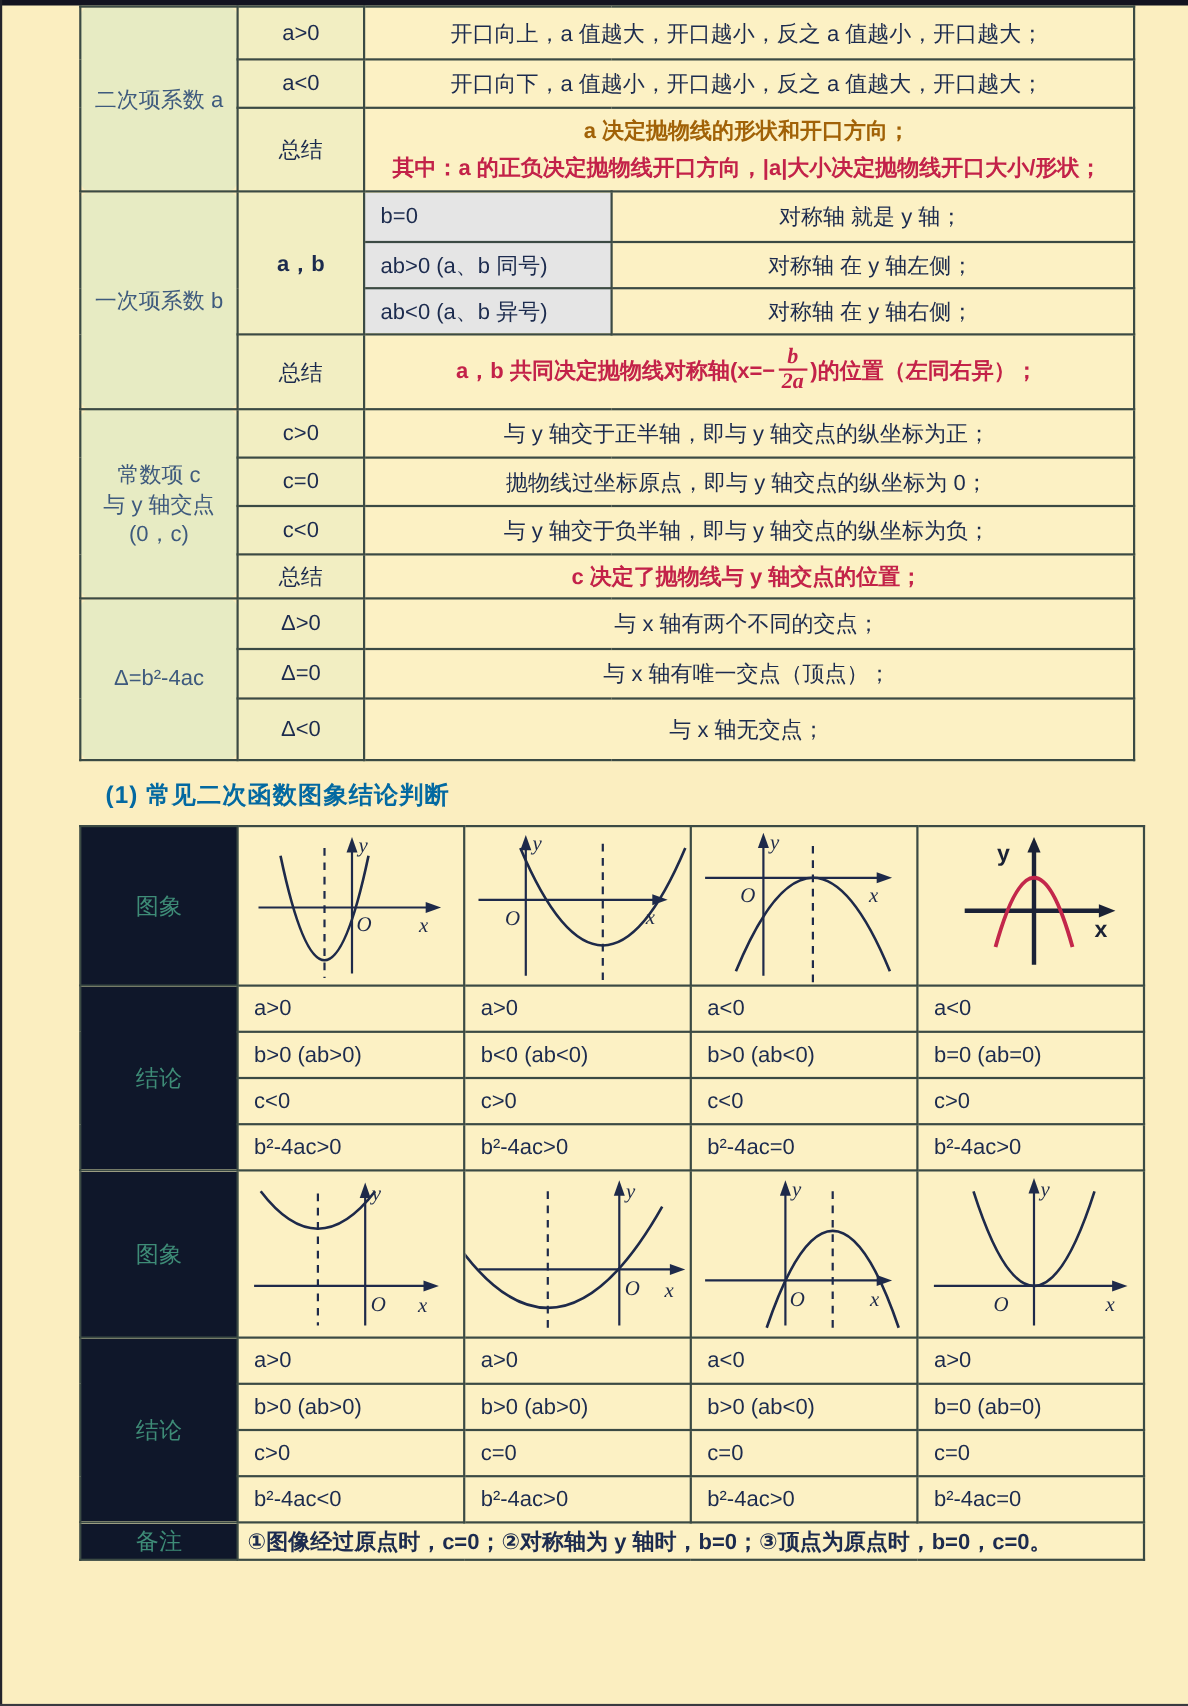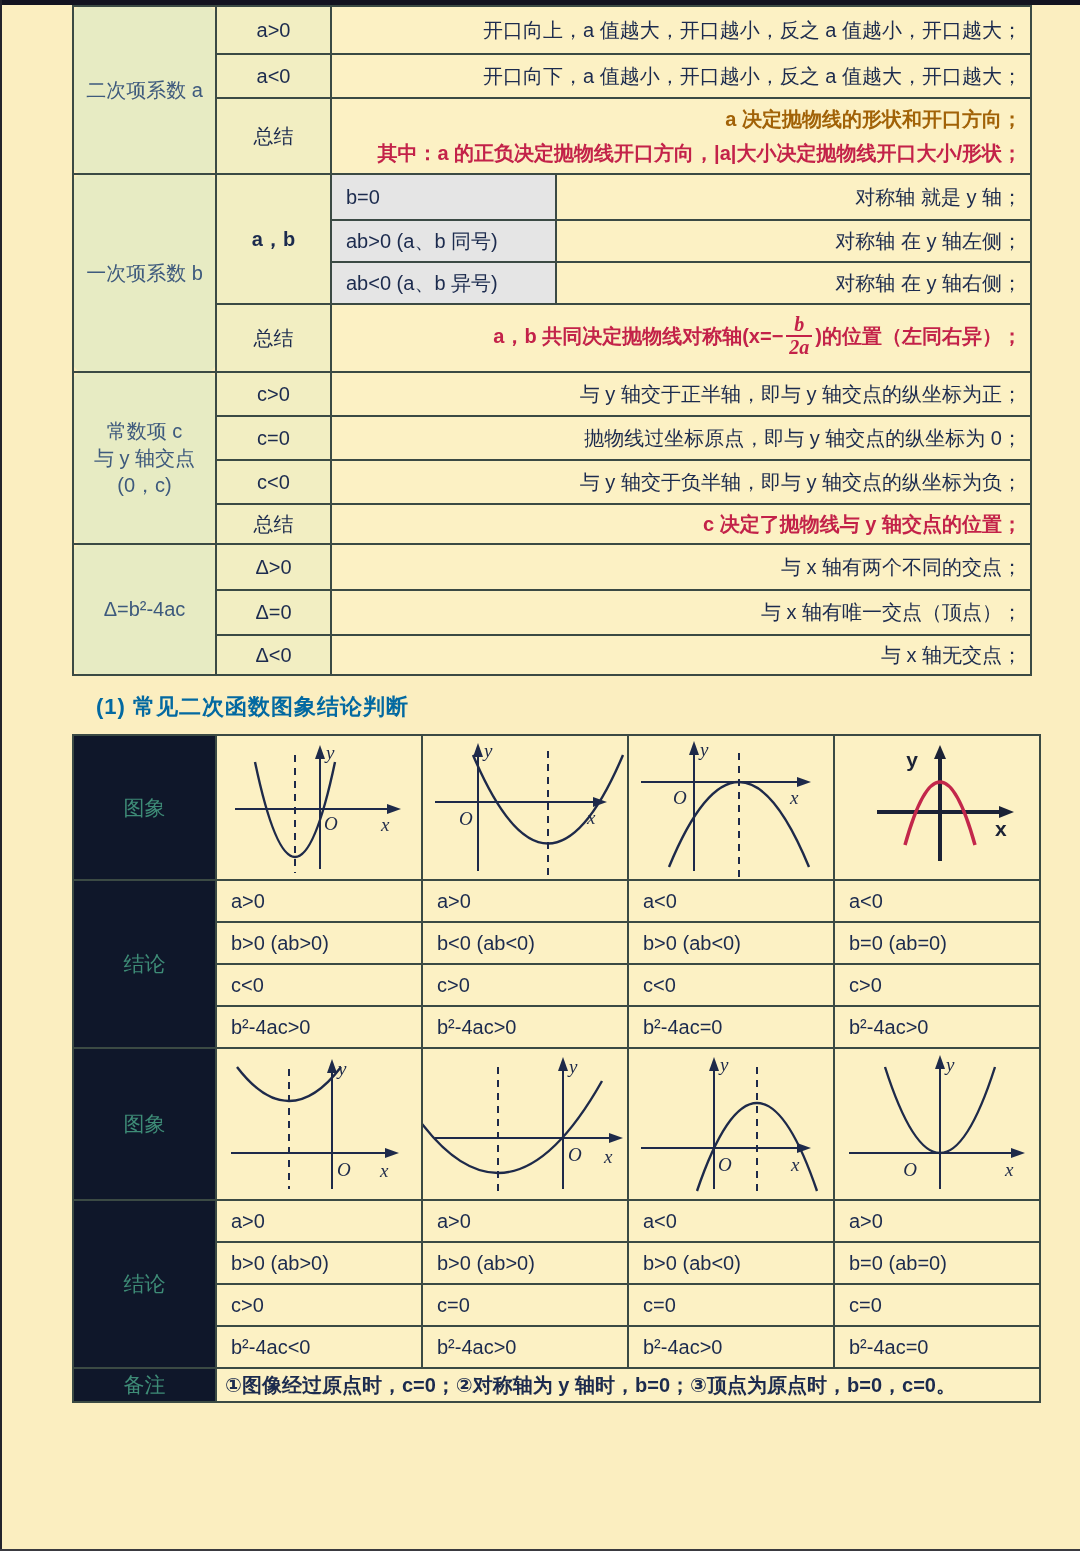--- a/index.html
+++ b/index.html
@@ -29,21 +29,21 @@
     font-size:20px;color:#1c2b4e;
     padding:2px 8px;vertical-align:middle;
     background:#fcf1c4;
     overflow:hidden;
   }
   
   .t1 col.w1{width:143px;} .t1 col.w2{width:115px;} .t1 col.w3{width:225px;} .t1 col.w4{width:475px;}
   td.hdr{background:#e7ebc3;text-align:center;color:#3e5a7d;font-size:20px;border-radius:10px;}
   td.cond{background:#f2eec2;text-align:center;}
   td.cond-l{background:#e5e5e5;text-align:left;padding-left:14px;}
-  td.desc{text-align:right;padding-left:4px;margin-top:40px;}
+  td.desc{text-align:center;padding-left:4px;margin-top:40px;}
   .bold-navy{font-weight:bold;color:#a16207;}
   .bold-red{font-weight:bold;color:#c32249;}
   .sum-lines div{line-height:1.7;}
   .grp{font-weight:bold;}
   
   .frac{display:inline-flex;flex-direction:column;align-items:center;vertical-align:middle;
         margin:0 3px;line-height:1.05;transform:translateY(-2px);}
   .frac .num{font-family:"Liberation Serif","DejaVu Serif",serif;font-style:italic;font-weight:bold;
         padding:0 8px;border-bottom:2.5px solid #c32249;}
   .frac .den{font-family:"Liberation Serif","DejaVu Serif",serif;font-style:italic;font-weight:bold;}
@@ -149,21 +149,21 @@
 
     <tr style="height:46px">
       <td class="hdr" rowspan="3">Δ=b²-4ac</td>
       <td class="cond">Δ&gt;0</td>
       <td class="desc" colspan="2">与 x 轴有两个不同的交点；</td>
     </tr>
     <tr style="height:45px">
       <td class="cond">Δ=0</td>
       <td class="desc" colspan="2">与 x 轴有唯一交点（顶点）；</td>
     </tr>
-    <tr style="height:40px">
+    <tr style="height:56px">
       <td class="cond">Δ&lt;0</td>
       <td class="desc" colspan="2">与 x 轴无交点；</td>
     </tr>
   </tbody>
     </table>
 
   <div class="subtitle">(1) 常见二次函数图象结论判断</div>
 
   <table class="t2">
     <colgroup>

